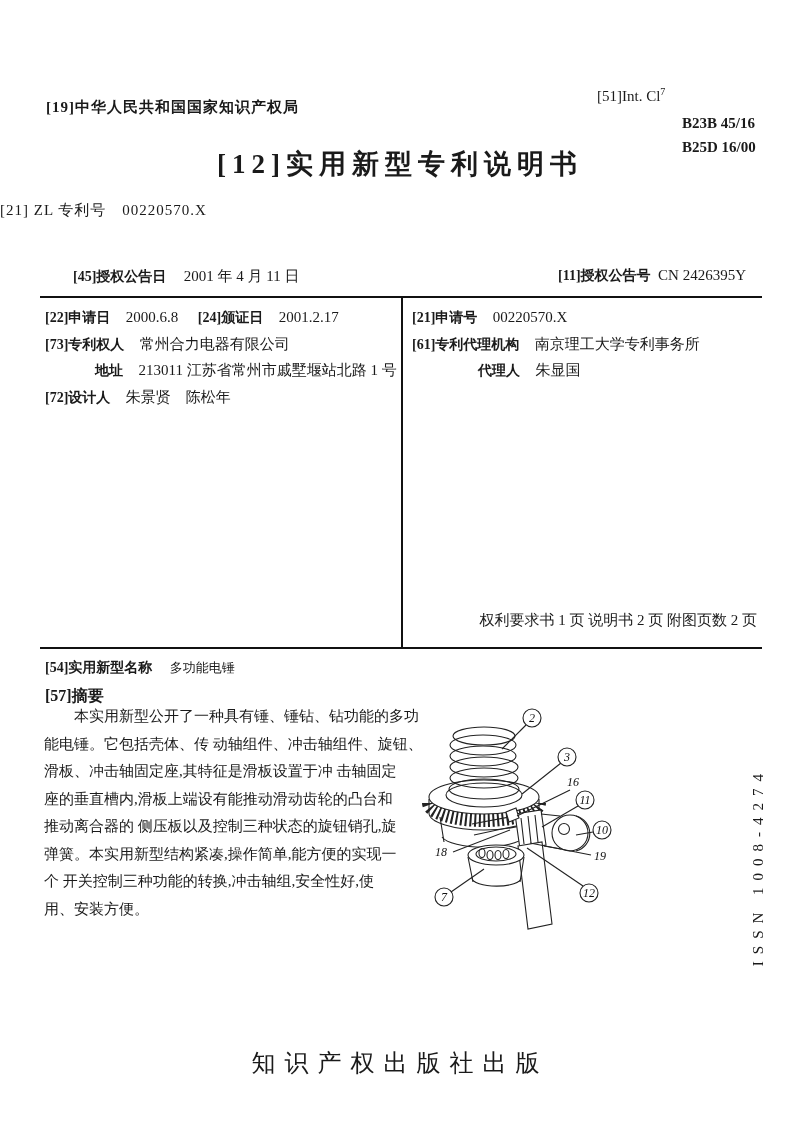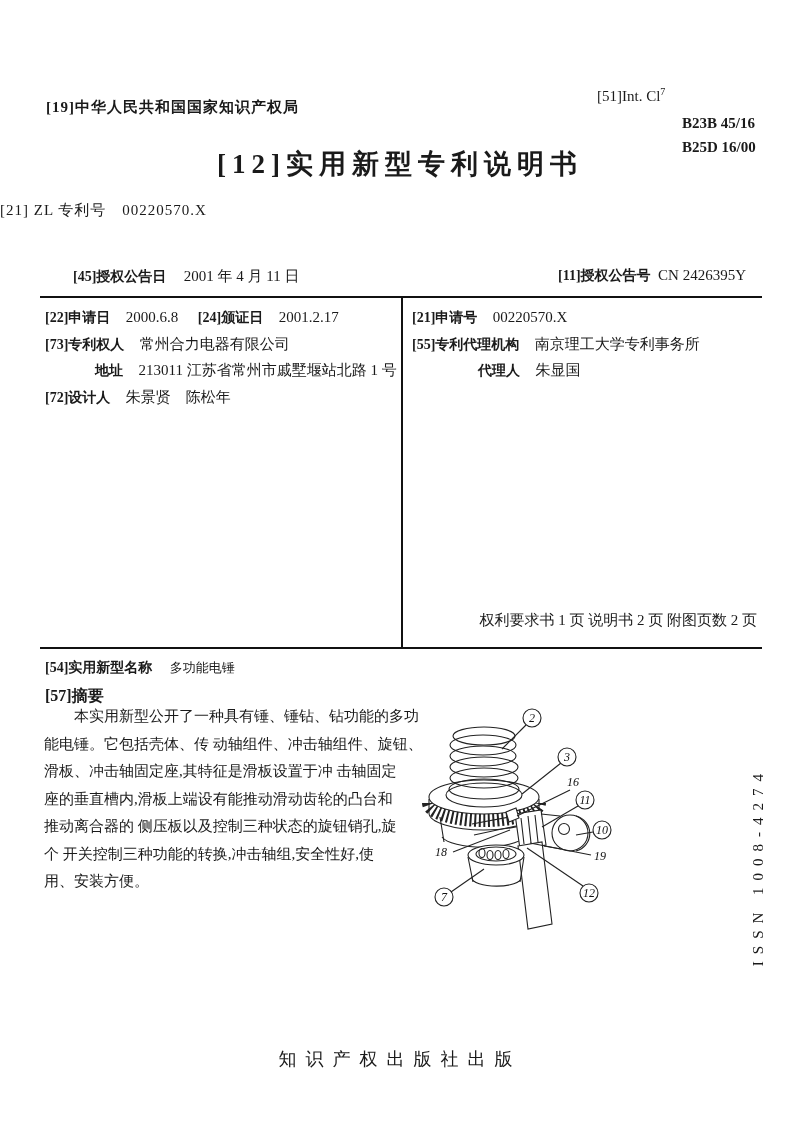--- a/index.html
+++ b/index.html
@@ -41,21 +41,21 @@
   .pages-note{left:412px;top:611px;width:345px;text-align:right;font-size:15px;}
   .name-row{left:45px;top:659px;font-size:14px;}
   .name-row .val{font-size:13px;margin-left:14px;text-align:center;}
   .abstract-label{left:45px;top:686px;font-size:16px;font-weight:bold;}
   .abstract{left:44px;top:703px;width:358px;font-size:15px;line-height:27.5px;}
   .abstract .ln{white-space:nowrap;}
   .abstract .ln.first{text-indent:2em;}
   .figure{left:420px;top:696px;width:302px;height:244px;}
   .issn{left:627px;top:858px;width:262px;font-size:15px;letter-spacing:7px;text-align:center;
         transform:rotate(-90deg);transform-origin:center;font-family:"Liberation Serif",serif;}
-  .publisher{left:0;top:1047px;width:800px;text-align:center;font-size:18px;letter-spacing:9px;}
+  .publisher{left:0;top:1047px;width:800px;text-align:center;font-size:24px;letter-spacing:9px;}
   svg text{font-family:"Liberation Serif",serif;font-style:italic;font-size:12px;fill:#111;}
 </style>
 </head>
 <body>
 
 <div class="abs office">[19]中华人民共和国国家知识产权局</div>
 <div class="abs intcl">
   <span>[51]Int. Cl</span><sup>7</sup>
 </div>
 <div class="abs ipc1">B23B 45/16</div>
@@ -93,40 +93,41 @@
 <div class="abs row lrow4">
   <span class="lab">[72]设计人</span>
   <span class="val">朱景贤　陈松年</span>
 </div>
 
 <div class="abs row rrow1">
   <span class="lab">[21]申请号</span>
   <span class="val">00220570.X</span>
 </div>
 <div class="abs row rrow2">
-  <span class="lab">[55]专利代理机构</span>
+  <span class="lab">[61]专利代理机构</span>
   <span class="val">南京理工大学专利事务所</span>
 </div>
 <div class="abs row rrow3">
   <span class="lab">代理人</span>
   <span class="val">朱显国</span>
 </div>
 <div class="abs pages-note">权利要求书 1 页 说明书 2 页 附图页数 2 页</div>
 
 <div class="abs row name-row">
   <span class="lab">[54]实用新型名称</span>
   <span class="val">多功能电锤</span>
 </div>
 <div class="abs abstract-label">[57]摘要</div>
 <div class="abs abstract">
   <div class="ln first">本实用新型公开了一种具有锤、锤钻、钻功能的多功</div>
   <div class="ln">能电锤。它包括壳体、传 动轴组件、冲击轴组件、旋钮、</div>
   <div class="ln">滑板、冲击轴固定座,其特征是滑板设置于冲 击轴固定</div>
   <div class="ln">座的垂直槽内,滑板上端设有能推动滑动齿轮的凸台和</div>
   <div class="ln">推动离合器的 侧压板以及控制三种状态的旋钮销孔,旋</div>
+  <div class="ln">弹簧。本实用新型结构紧凑,操作简单,能方便的实现一</div>
   <div class="ln">个 开关控制三种功能的转换,冲击轴组,安全性好,使</div>
   <div class="ln">用、安装方便。</div>
 </div>
 
 <div class="abs figure">
   <svg width="302" height="244" viewBox="0 0 302 244" fill="none" stroke="#222" stroke-width="1.1">
 
     <path d="M 9,107 A 55 17 0 0 0 119,107" stroke-width="14" stroke-dasharray="2 2.6"></path>
 
     <path d="M 9,103 L 9,117 A 55 17 0 0 0 119,117 L 119,103"></path>

